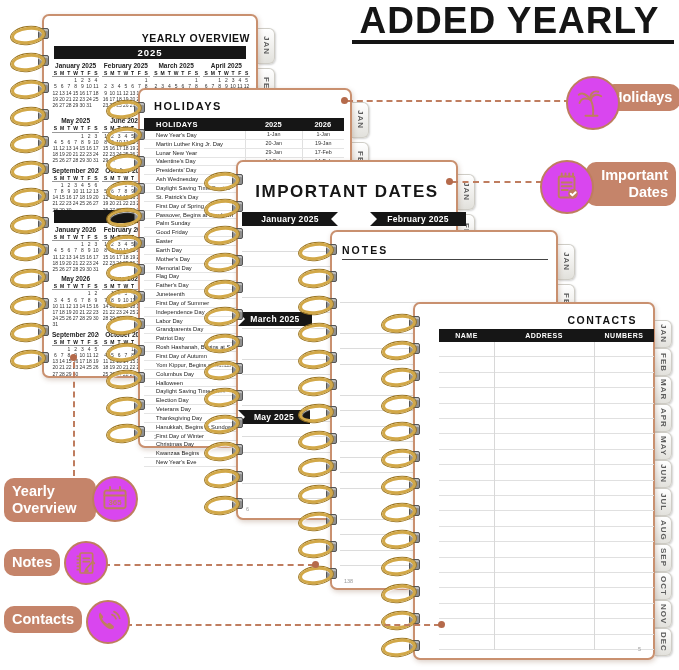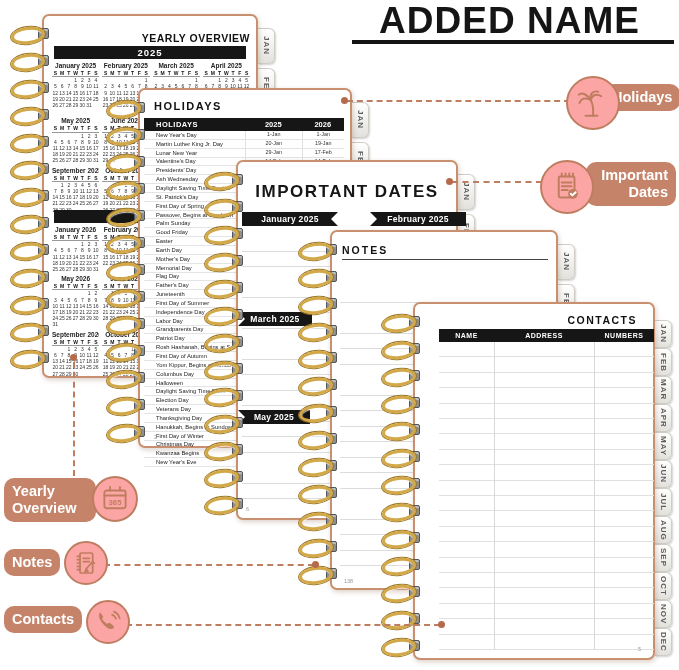--- a/index.html
+++ b/index.html
@@ -76,30 +76,30 @@
     background:repeating-linear-gradient(180deg,
       rgba(0,0,0,0) 0px, rgba(0,0,0,0) 14.4px, #e0e0e0 14.4px, #e0e0e0 15.4px);}
   .con-v{position:absolute;top:0;bottom:0;width:1px;background:#d8d8d8;}
 
   
   .dash{position:absolute;border-top:2px dashed #BF7D5F;z-index:9;}
   .dash-v{position:absolute;border-left:2px dashed #BF7D5F;z-index:9;}
   .dot{position:absolute;width:7px;height:7px;border-radius:50%;background:#b56a4b;z-index:10;}
   .co-label{position:absolute;background:#C5846A;color:#fff;font-weight:800;border-radius:10px;
     padding:5px 8px;font-size:14.5px;line-height:17px;z-index:11;box-sizing:border-box;}
-  .co-circle{position:absolute;border-radius:50%;background:#fca5a5;border:2px solid #BF7D5F;
+  .co-circle{position:absolute;border-radius:50%;background:#d946ef;border:2px solid #BF7D5F;
     z-index:12;display:flex;align-items:center;justify-content:center;box-sizing:border-box;}
   .co-circle svg{stroke:#BF7D5F;fill:none;stroke-width:2.6;stroke-linecap:round;stroke-linejoin:round;}
 </style>
 </head>
 <body>
 
 <div id="stage">
 
-  <div class="main-title">ADDED NAME</div>
+  <div class="main-title">ADDED YEARLY</div>
   <div class="title-rule"></div>
 
   <div class="notebook" style="left:42px;top:14px;width:216px;height:364px;z-index:1">
     <div class="tabs">
         <div class="tab" style="top: 14px; height: 34px;">
           <span>JAN</span>
         </div>
         <div class="tab" style="top: 54px; height: 34px;">
           <span>FEB</span>
         </div>

